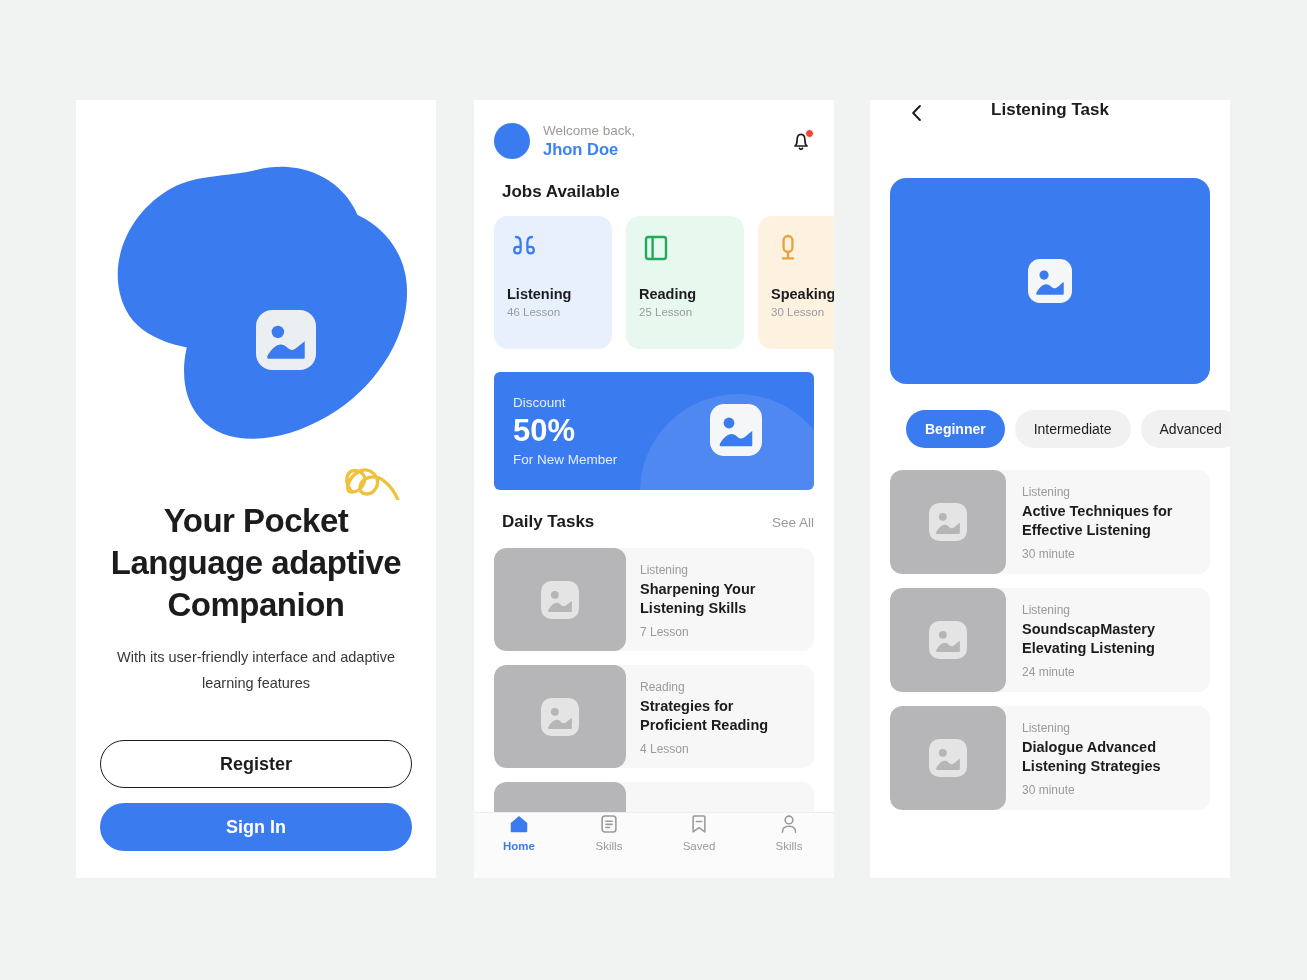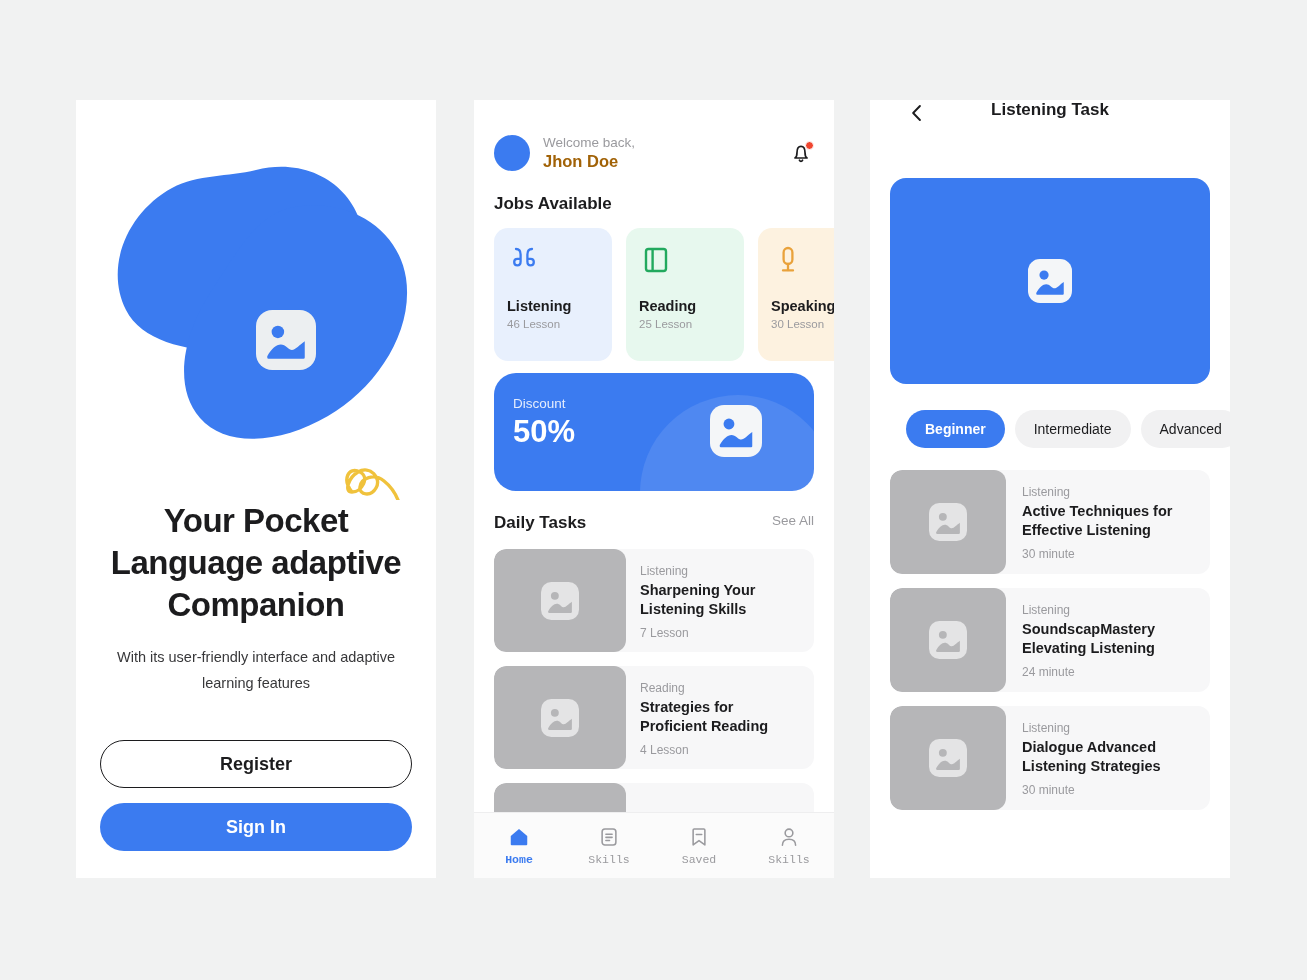--- a/index.html
+++ b/index.html
@@ -41,51 +41,51 @@
   .btn-stack { margin-top: 44px; display:flex; flex-direction:column; gap: 15px; }
   .btn {
     height: 48px; border-radius: 26px; display:flex; align-items:center;
     justify-content:center; font-size: 18px; font-weight: 700;
     cursor: pointer; user-select:none;
   }
   .btn-primary { background: #3b7bf0; color:#ffffff; }
   .btn-outline { background: #ffffff; color:#1c1c1e; border: 1.6px solid #1c1c1e; }
 
   
-  .home-scroll { padding: 12px 20px; position: relative; height: 726px; overflow: hidden; }
+  .home-scroll { padding: 0 20px; position: relative; height: 726px; overflow: hidden; }
   .greet-row { display:flex; align-items:center; margin-top: 22px; }
   .avatar { width: 36px; height: 36px; border-radius: 50%; background: #3b7bf0; flex: 0 0 auto; }
   .greet-text { margin-left: 13px; flex: 1 1 auto; }
   .greet-hi { font-size: 13.5px; color: #9a9a9e; line-height: 17px; }
-  .greet-name { font-size: 16.5px; color: #a16207; font-weight: 700; line-height: 21px; }
+  .greet-name { font-size: 16.5px; color: #3b82f6; font-weight: 700; line-height: 21px; }
   .bell { position: relative; width: 26px; height: 26px; cursor:pointer; }
   .bell .dot {
     position:absolute; right: 0px; top: 1px; width: 9px; height: 9px;
     border-radius:50%; background:#f0452f; border: 1.5px solid #fff;
   }
 
   .sec-title { font-size: 17px; font-weight: 700; color:#1c1c1e; }
-  .sec-row { display:flex; align-items:flex-start; justify-content:space-between; }
+  .sec-row { display:flex; align-items:center; justify-content:space-between;margin-left:8px; }
   .see-all { font-size: 13.5px; color:#9a9a9e; cursor:pointer; }
 
   .jobs {
     display: flex; gap: 14px; margin-top: 14px;
     width: 460px;     
   }
   .job-card {
     flex: 0 0 118px; height: 133px; border-radius: 14px;
     padding: 16px 13px 0 13px;
   }
   .job-icon { height: 44px; }
   .job-name { font-size: 14.5px; font-weight: 700; color:#1c1c1e; margin-top: 10px; white-space: nowrap;}
   .job-count { font-size: 11.5px; color:#9a9a9e; margin-top: 4px; white-space: nowrap;}
 
   .promo {
-    position: relative; margin-top: 12px; height: 118px;
-    border-radius: 22px; background: #3b7bf0; overflow: hidden;
+    position: relative; margin-top: 23px; height: 118px;
+    border-radius: 6px; background: #3b7bf0; overflow: hidden;
     padding: 22px 0 0 19px; cursor:pointer;
   }
   .promo .circ {
     position:absolute; right: -22px; top: 22px; width: 196px; height: 196px;
     border-radius: 50%; background: rgba(255,255,255,0.10);
   }
   .promo .ph-wrap { position:absolute; right: 52px; top: 32px; }
   .promo-label { font-size: 13.5px; color: #e5edfd; line-height: 18px; }
   .promo-big { font-size: 31px; font-weight: 700; color:#ffffff; line-height: 38px; }
   .promo-note { font-size: 13.5px; color:#e5edfd; line-height: 19px; }
@@ -101,21 +101,21 @@
     border-radius: 12px;
   }
   .task-meta { flex:1 1 auto; padding: 14px 12px 0 14px; min-width: 0; }
   .task-cat { font-size: 12px; color:#9a9a9e; line-height: 16px; }
   .task-name { font-size: 14.5px; font-weight: 700; color:#1c1c1e; line-height: 19px; margin-top: 2px; }
   .task-sub { font-size: 12px; color:#9a9a9e; margin-top: 7px; }
 
   .tabbar {
     position:absolute; left:0; bottom:0; width: 360px; height: 66px;
     background:#fbfbfb; border-top: 1px solid #eeeeef;
-    display:flex; align-items:center;font-family:Liberation Mono, monospace;
+    display:flex; align-items:flex-start;
   }
   .tab { flex:1 1 0; display:flex; flex-direction:column; align-items:center; gap:5px; cursor:pointer; }
   .tab-label { font-size: 11.5px; color:#9a9a9e; }
   .tab.active .tab-label { color:#3b7bf0; font-weight:700; }
 
   
   .task-head {
     display:flex; align-items:flex-start; height: 78px; padding: 0 36px; position:relative;
   }
   .back-btn { width: 26px; height: 26px; cursor:pointer; display:flex; align-items:center; }
@@ -246,20 +246,21 @@
           </div>
           <div class="job-name">Speaking</div>
           <div class="job-count">30 Lesson</div>
         </div>
       </div>
 
       <div class="promo">
         <div class="circ"></div>
         <div class="promo-label">Discount</div>
         <div class="promo-big">50%</div>
+        <div class="promo-note">For New Member</div>
         <div class="ph-wrap">
           <svg class="ph" width="52" height="52" viewBox="0 0 48 48">
             <rect x="0" y="0" width="48" height="48" rx="13" fill="#f4f6f8"></rect>
             <circle cx="17.5" cy="17.5" r="5" fill="#3b7bf0"></circle>
             <path d="M9 37 C 14 28, 20 25, 25 30 C 30 35, 33 29, 39 25 L 39 38 Q 39 39 38 39 L 10 39 Q 9 39 9 38 Z" fill="#3b7bf0"></path>
           </svg>
         </div>
       </div>
 
       <div class="sec-row" style="margin-top:22px">

